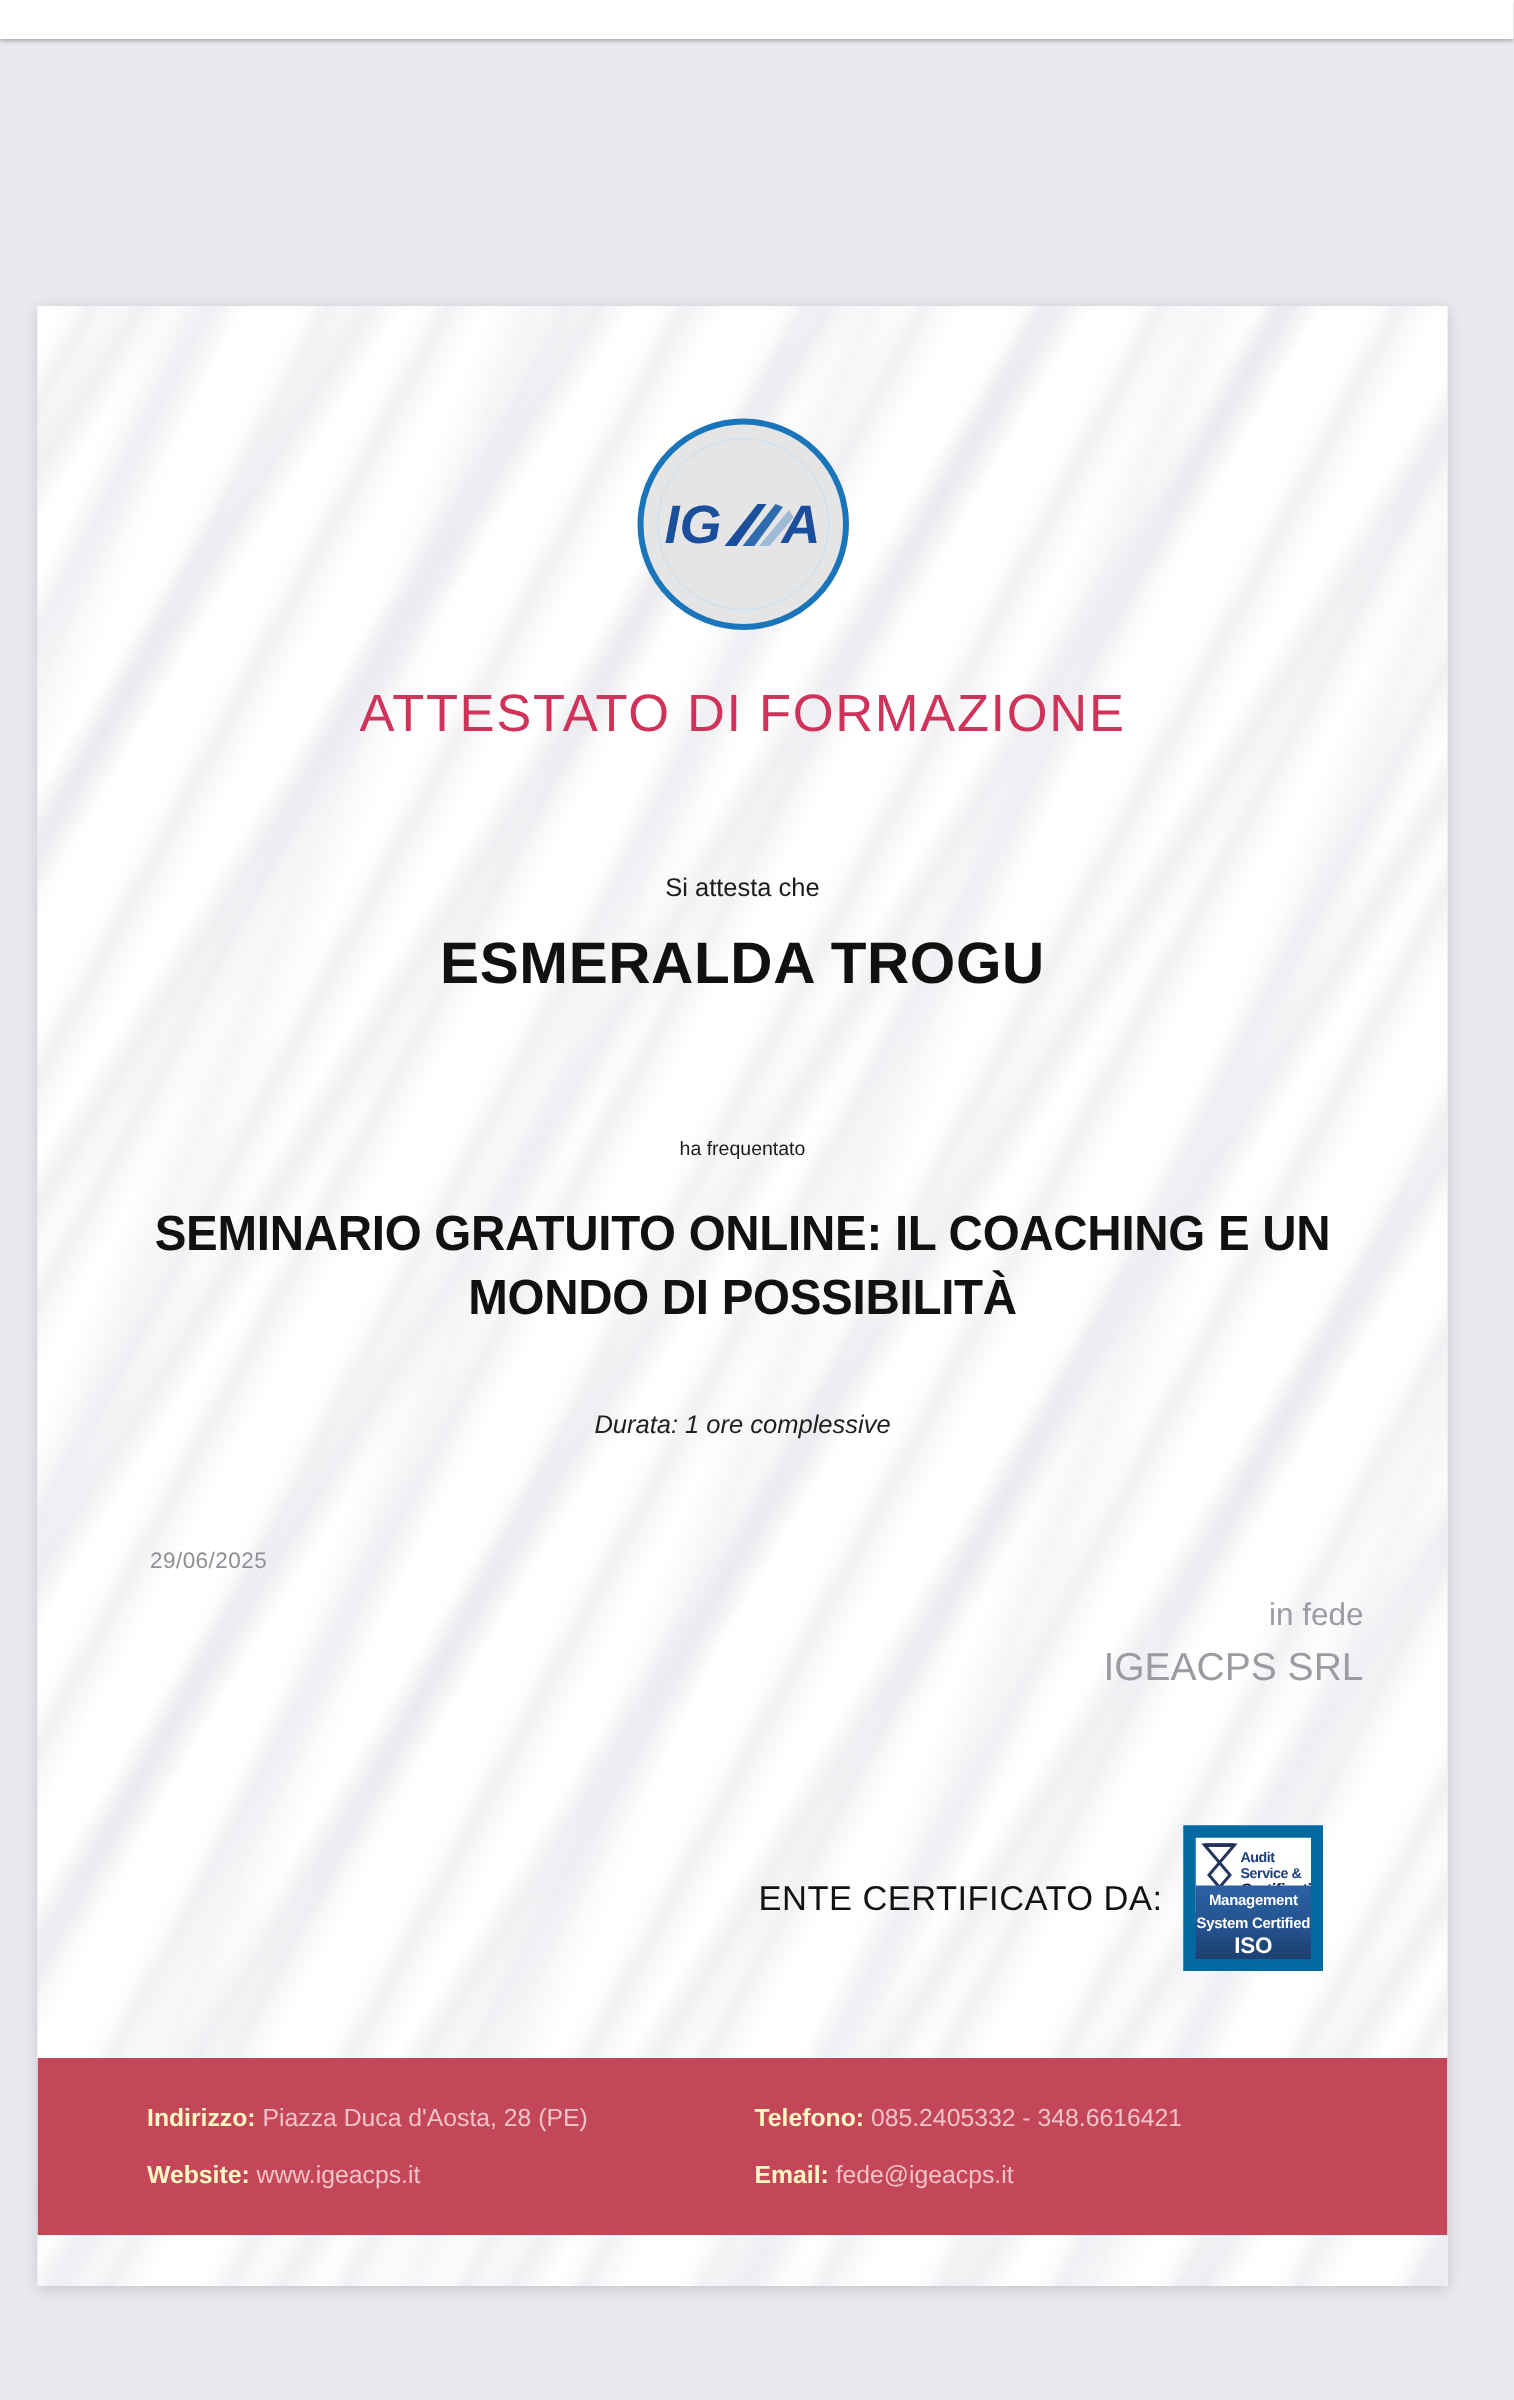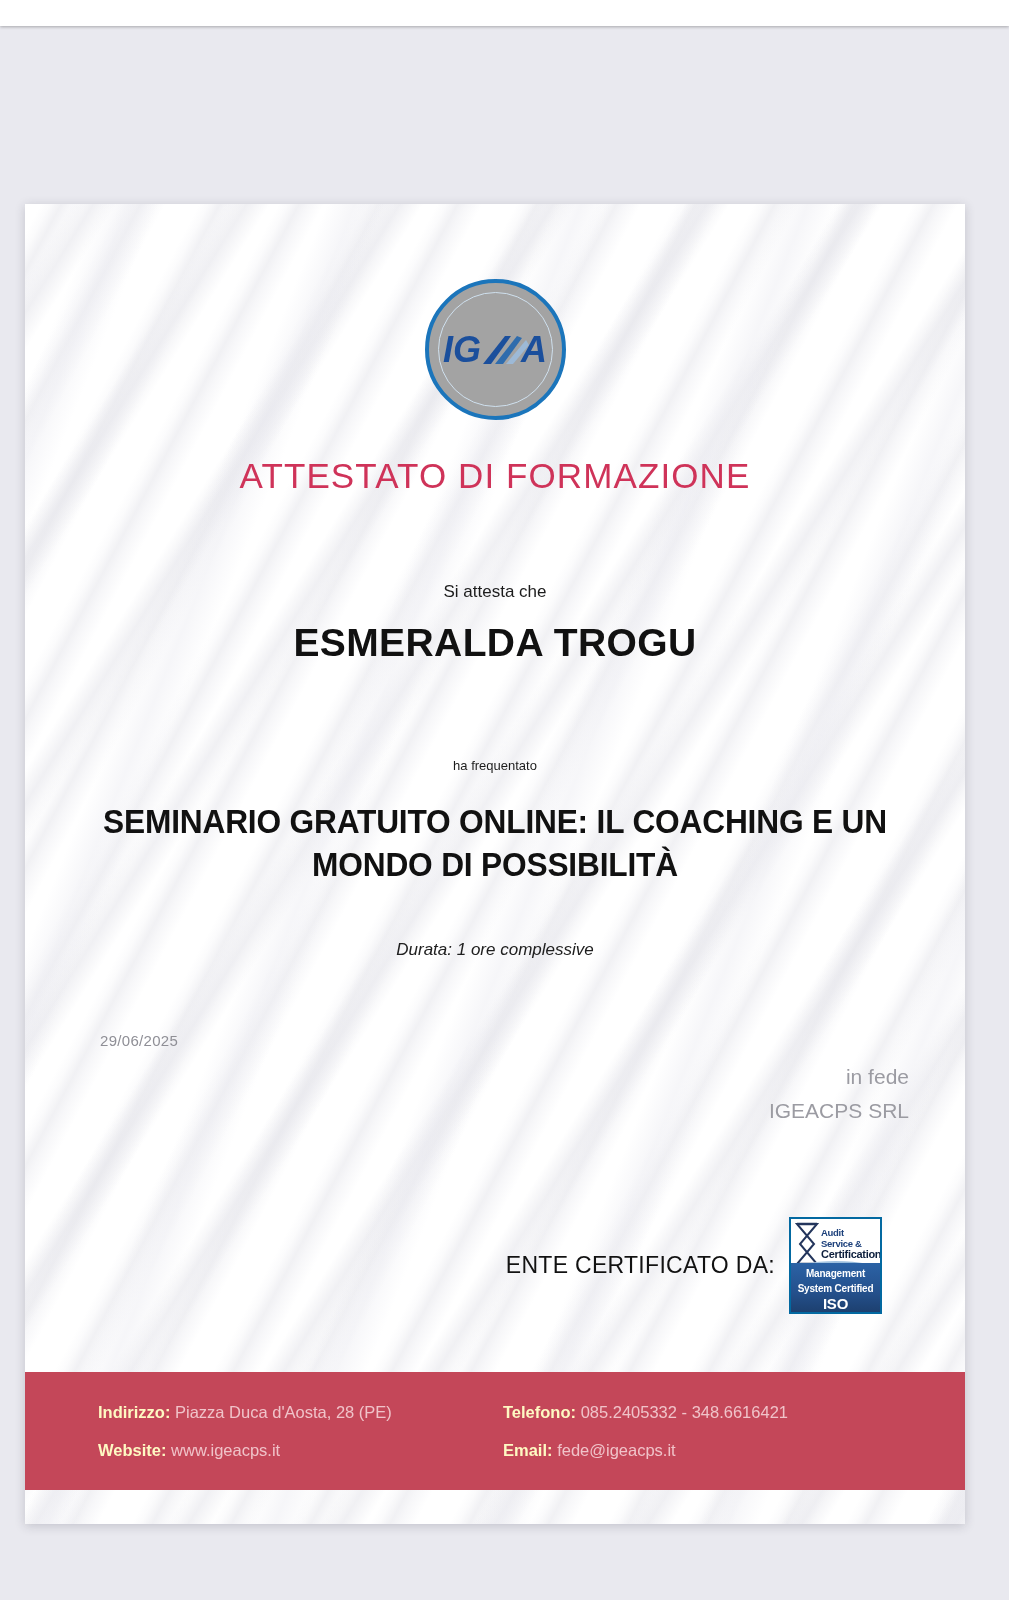--- a/index.html
+++ b/index.html
@@ -106,21 +106,21 @@
     left: 0; right: 0;
     top: 75px;
     display: flex;
     justify-content: center;
   }
   .logo-ring {
     width: 133px;
     height: 133px;
     border-radius: 50%;
     border: 4px solid #1b75bb;
-    background: #a3a3a3;
+    background: #e5e5e5;
     position: relative;
     display: flex;
     align-items: center;
     justify-content: center;
     text-align: right;
   }
   .logo-ring::before {
     content: "";
     position: absolute;
     left: 9px; top: 9px; right: 9px; bottom: 9px;
@@ -203,40 +203,40 @@
   }
 
   .signature-block {
     position: absolute;
     right: 56px;
     top: 856px;
     text-align: right;
     color: #9b9ba2;
   }
   .sig-line1 { font-size: 21px; line-height: 34px; }
-  .sig-line2 { font-size: 21px; line-height: 34px; text-align: center; }
+  .sig-line2 { font-size: 26px; line-height: 34px; text-align: center; }
 
   
   .certified-by-label {
     position: absolute;
     right: 190px;
     top: 1048px;
     font-size: 23px;
     color: #121212;
     letter-spacing: 0.3px;
   }
 
   .iso-badge {
     position: absolute;
     left: 764px;
     top: 1013px;
     width: 93px;
     height: 97px;
     background: #0369a1;
-    border: 2px solid #0369a1;
+    border: 8px solid #0369a1;
     overflow: hidden;
     box-sizing: border-box;
   }
   .iso-top {
     position: relative;
     height: 50px;
     background: #ffffff;
     display: flex;
     align-items: center;
   }

